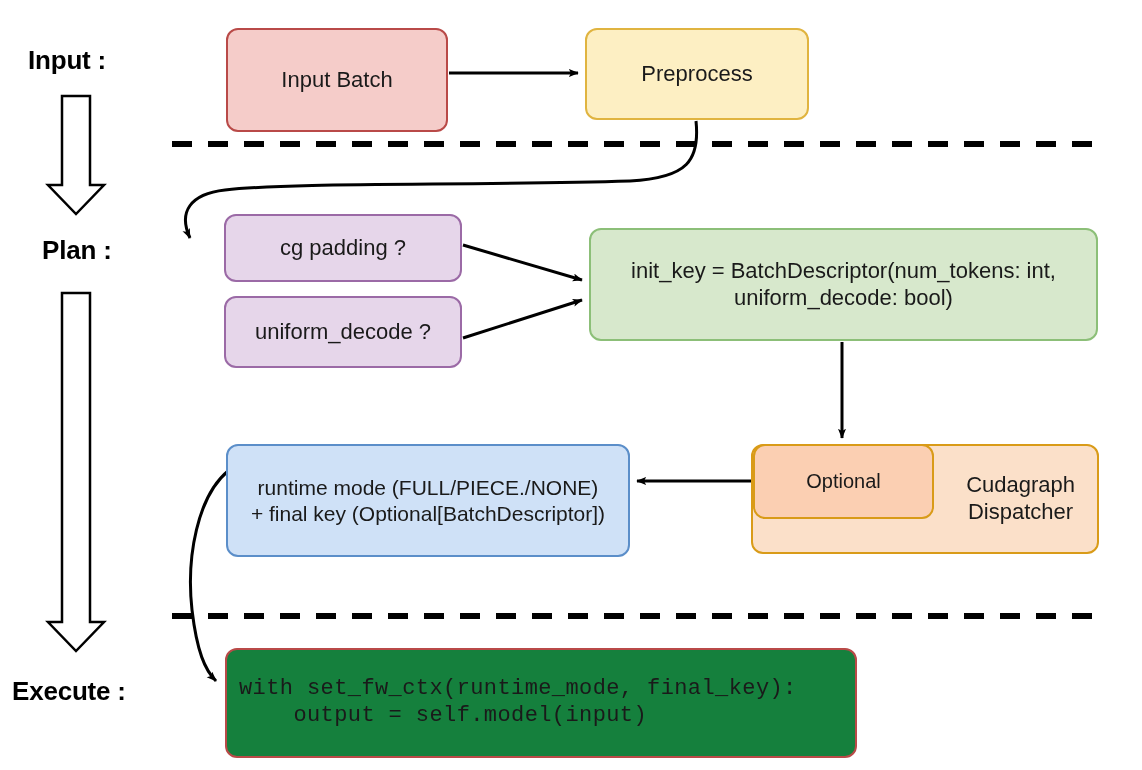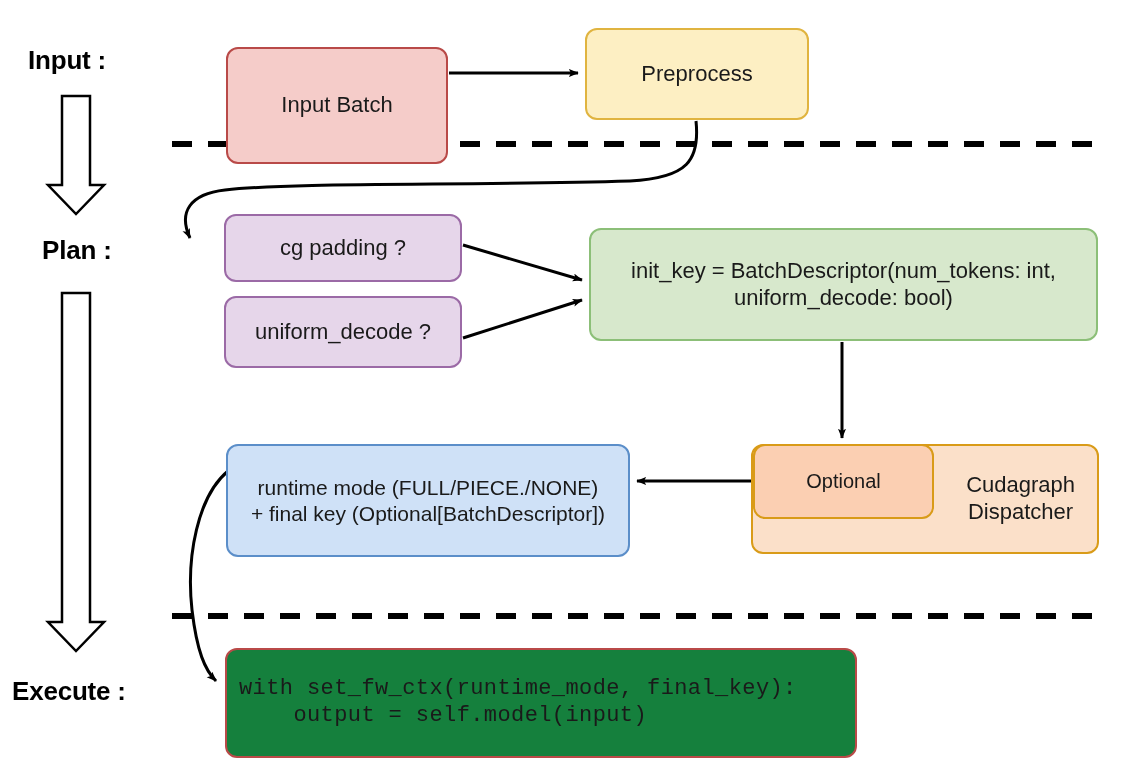--- a/index.html
+++ b/index.html
@@ -89,21 +89,21 @@
 
     <line x1="751" y1="481" x2="637" y2="481" stroke="#000000" stroke-width="3" marker-end="url(#ah)"></line>
 
     <path d="M228,471 C198,496 186,556 192,610 C197,652 205,670 216,681" fill="none" stroke="#000000" stroke-width="3" marker-end="url(#ah)"></path>
   </svg>
 
   <div class="stage-label" style="left:28px; top:45px;">Input :</div>
   <div class="stage-label" style="left:42px; top:235px;">Plan :</div>
   <div class="stage-label" style="left:12px; top:676px;">Execute :</div>
 
-  <div class="node" style="left:226px; top:28px; width:222px; height:117px; background:#f5ccc9; border-color:#b94a48;margin-top:19px;">
+  <div class="node" style="left:226px; top:28px; width:222px; height:104px; background:#f5ccc9; border-color:#b94a48;">
     <span class="txt">Input Batch</span>
   </div>
 
   <div class="node" style="left:585px; top:28px; width:224px; height:92px; background:#fdefc3; border-color:#e0b440;">
     <span class="txt">Preprocess</span>
   </div>
 
   <div class="node" style="left:224px; top:214px; width:238px; height:68px; background:#e6d6ea; border-color:#9b6aa6;">
     <span class="txt">cg padding ?</span>
   </div>

